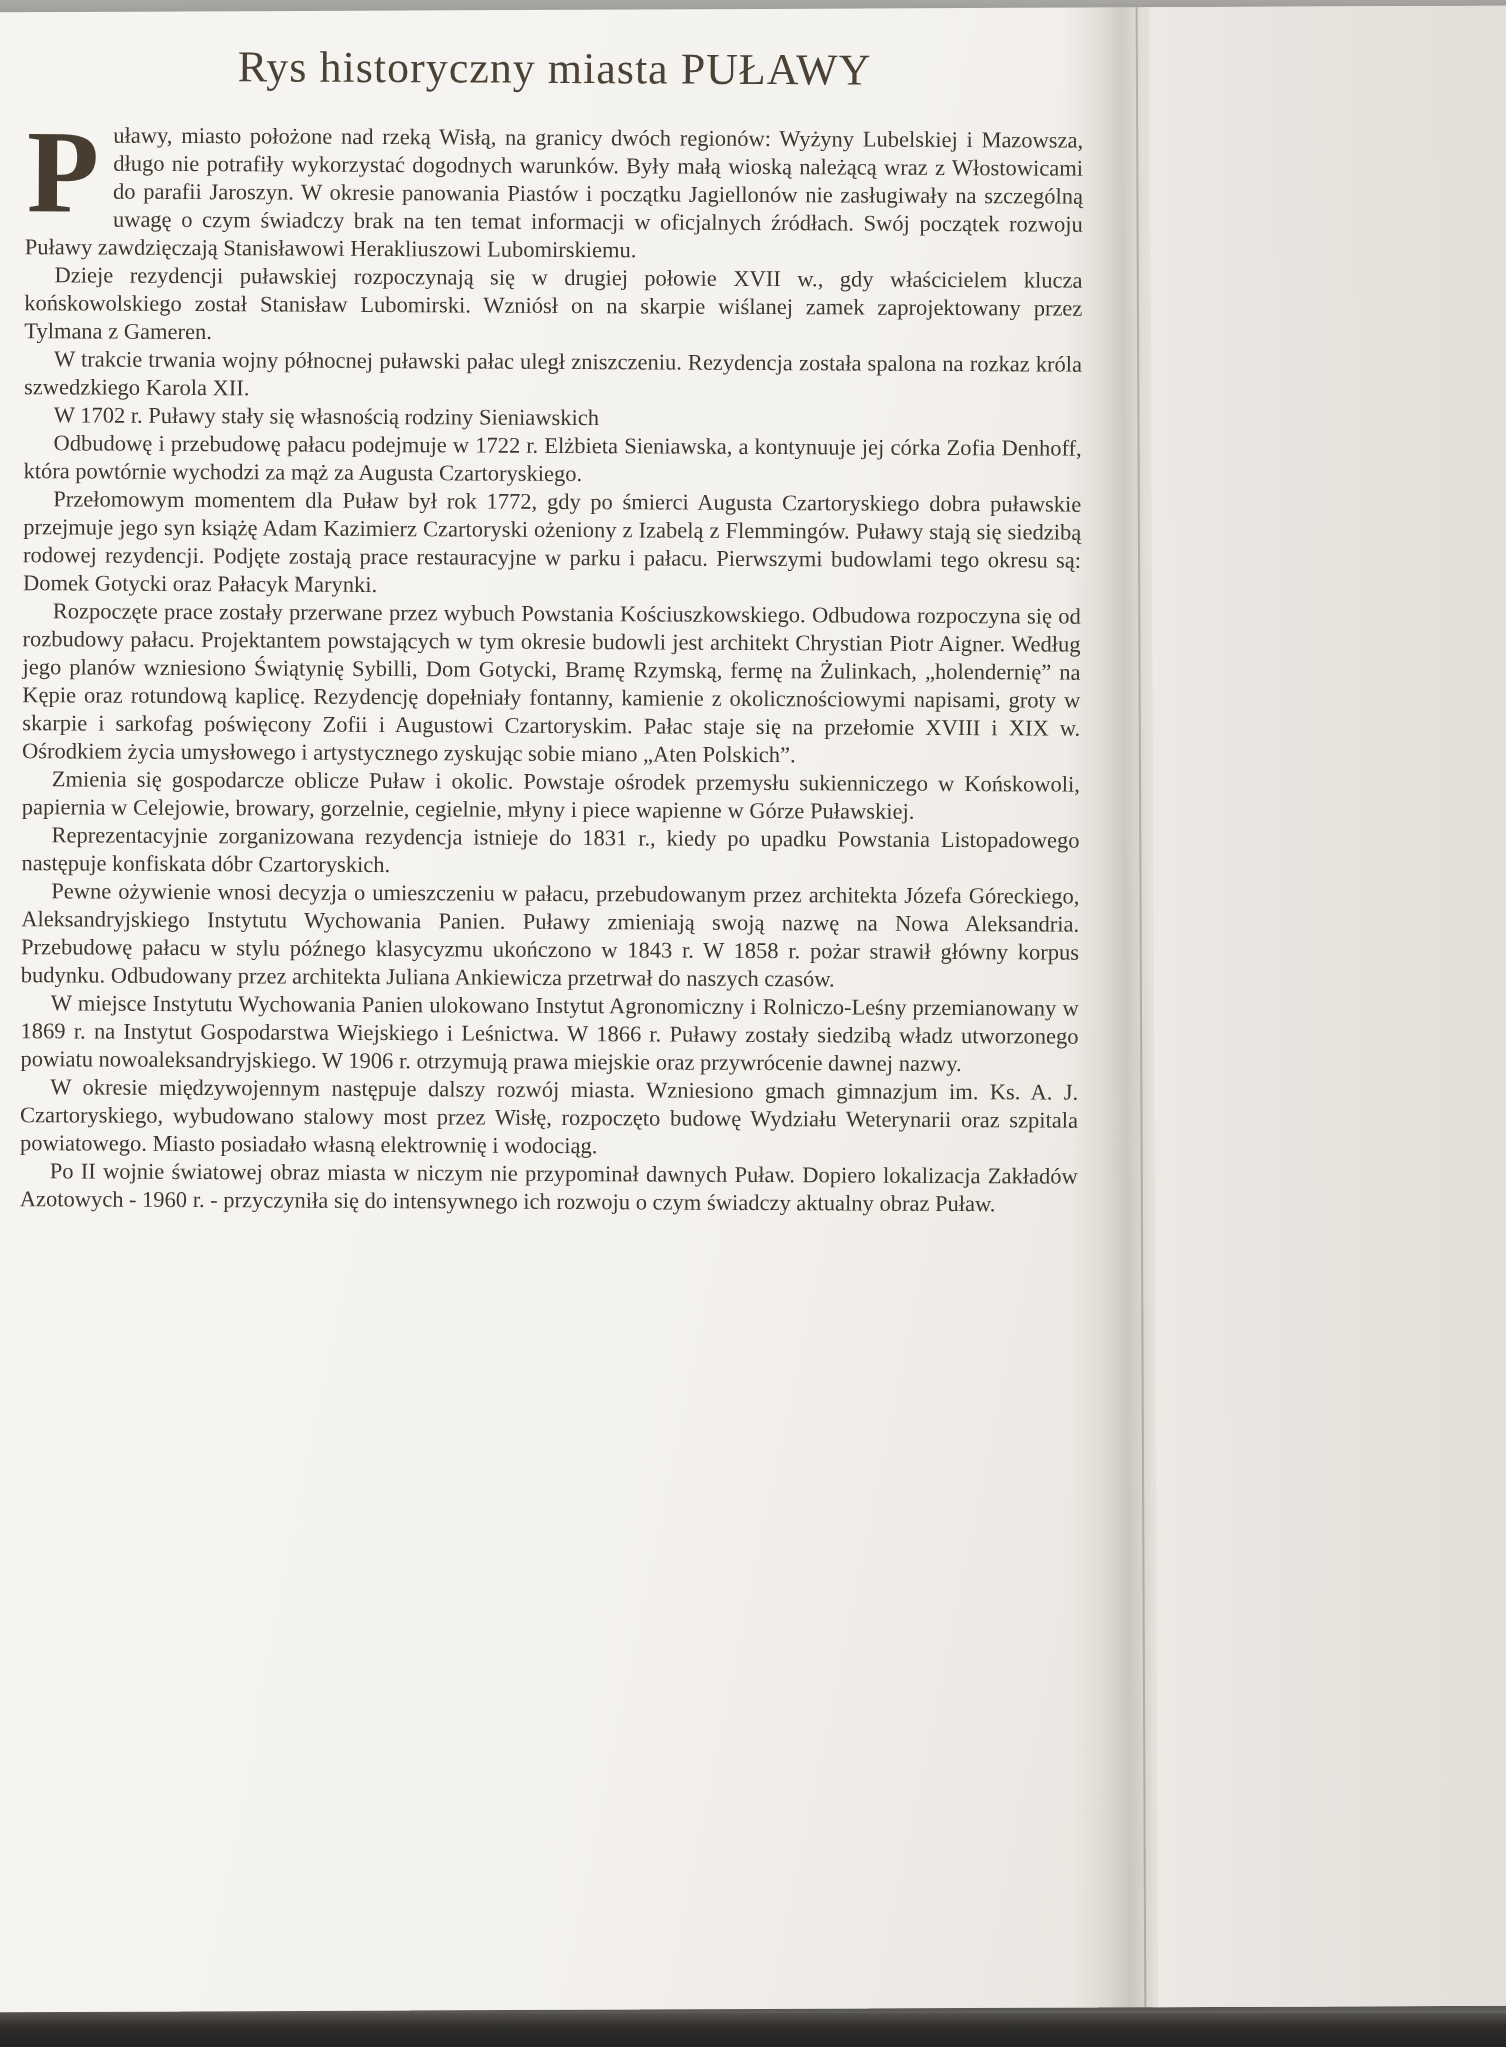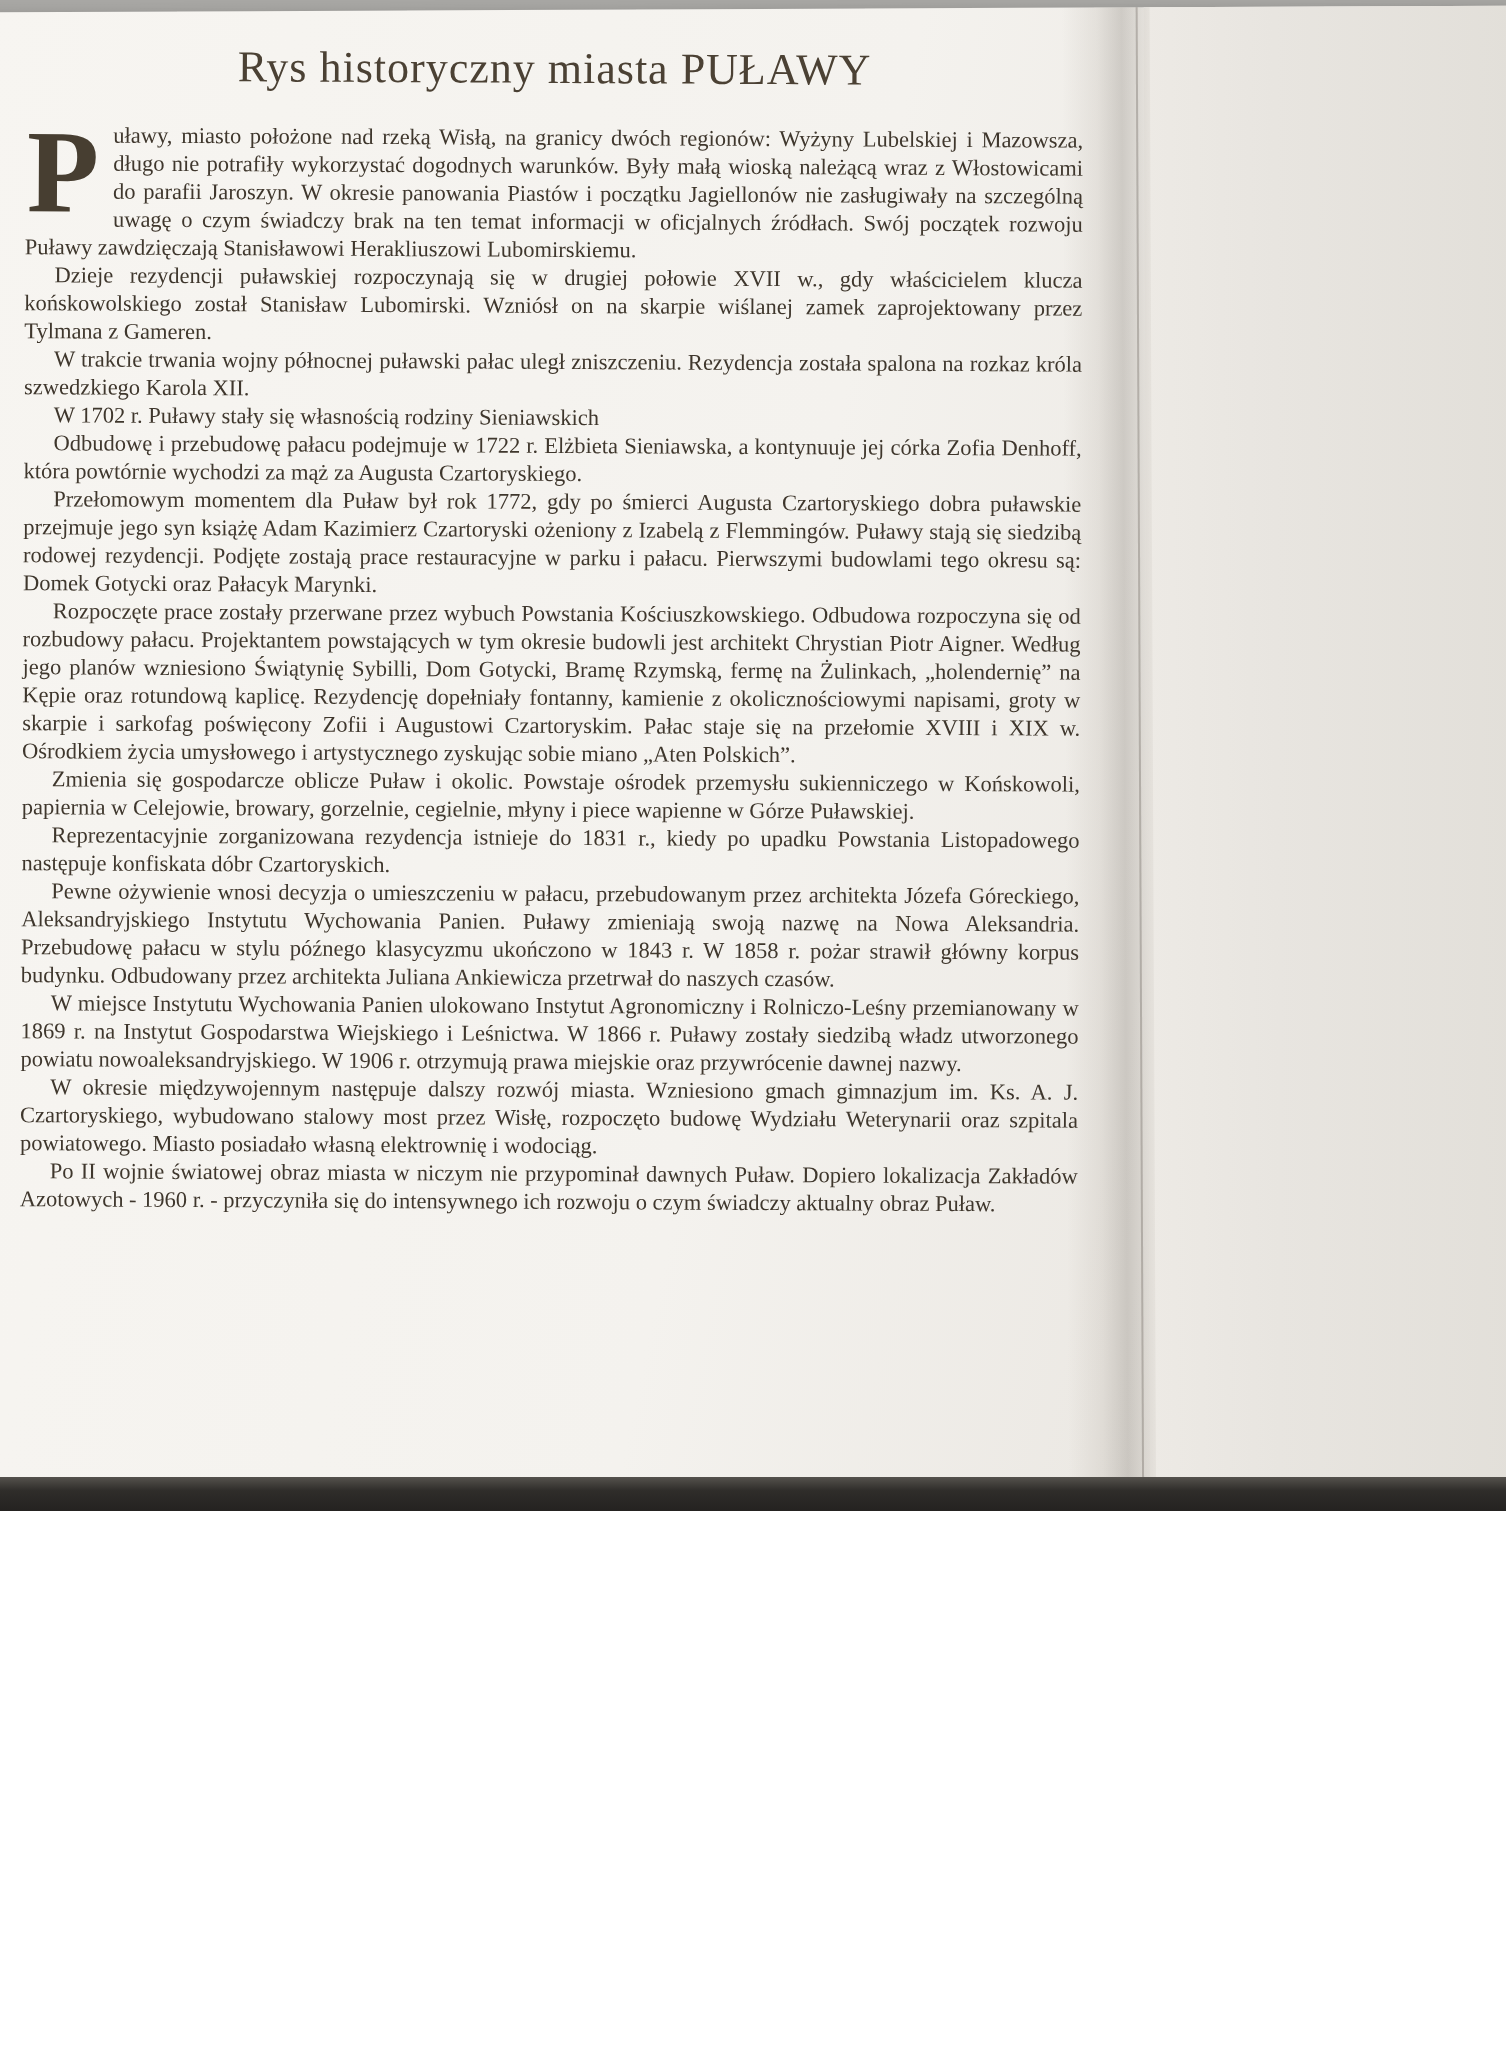--- a/index.html
+++ b/index.html
@@ -3,21 +3,21 @@
 <meta charset="utf-8">
 <style>
   html, body { margin: 0; padding: 0; }
   body {
     width: 1506px; height: 2047px;
     overflow: hidden;
     font-family: "Liberation Serif", "DejaVu Serif", serif;
   }
   .photo {
     position: relative;
-    width: 1506px; height: 1511px;
+    width: 1506px; height: 2047px;
     overflow: hidden;
     background: linear-gradient(180deg, #a8a7a4 0%, #9b9a97 85%, #8d8c89 100%);
   }
   
   .table-edge {
     position: absolute; left: 0; right: 0; bottom: 0; height: 34px;
     background: linear-gradient(180deg, #55524d 0%, #2f2d2a 40%, #242220 100%);
   }
   
   .page {

